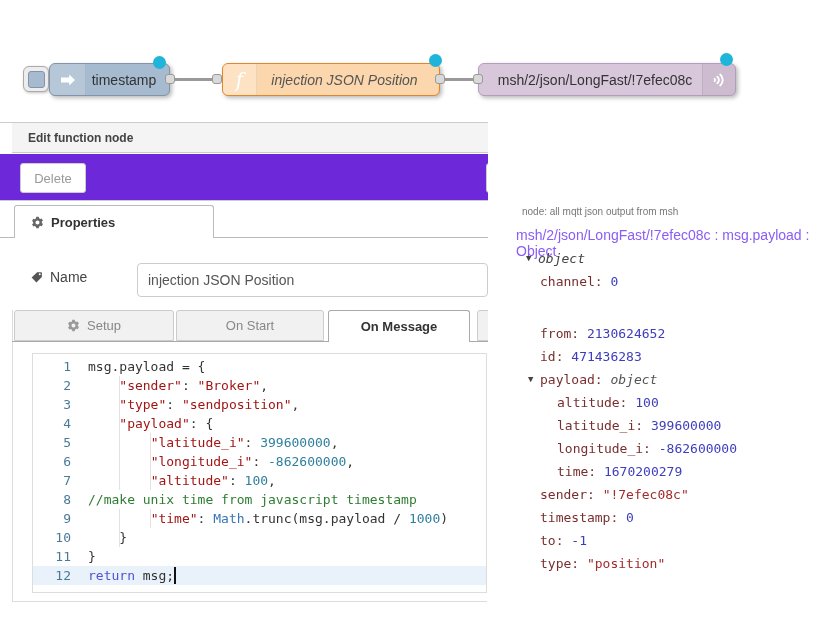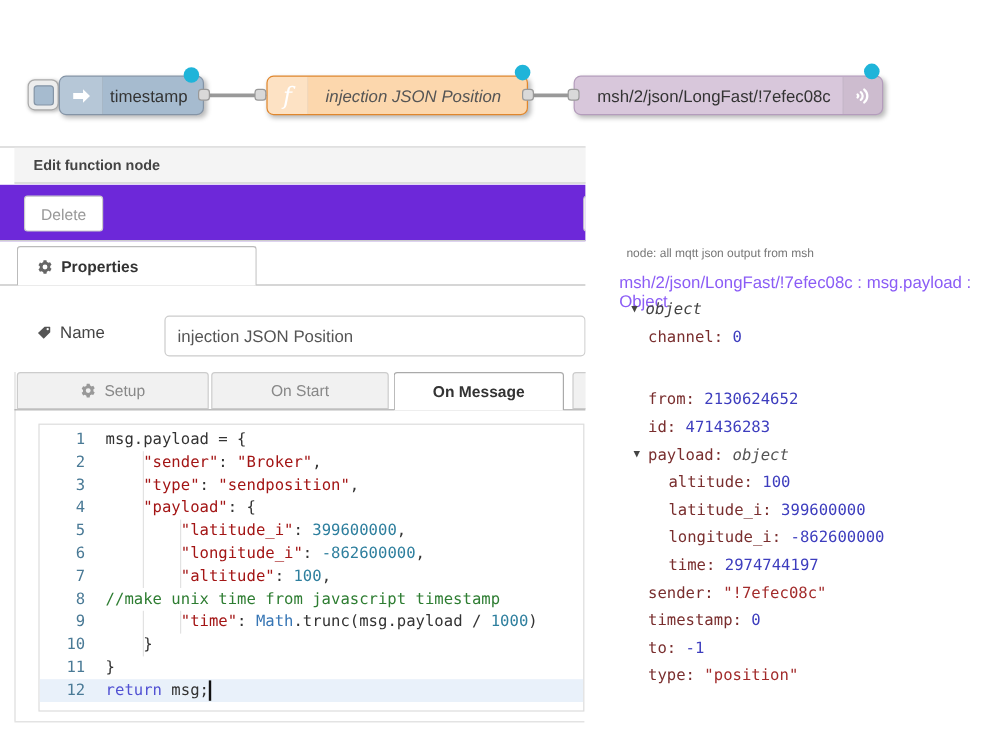--- a/index.html
+++ b/index.html
@@ -208,20 +208,20 @@
   <div class="abs" id="debug-meta2">msh/2/json/LongFast/!7efec08c : msg.payload : Object</div>
   <div class="abs" id="debug-tree">
       <div class="dbg-row" style="padding-left: 16px;"><span class="dbg-arrow" style="left: 4px;">▼</span><span class="dbg-root">object</span></div>
       <div class="dbg-row" style="padding-left: 18px;"><span class="dbg-key">channel: </span><span class="dbg-num">0</span></div>
       <div class="dbg-row" style="padding-left: 18px; margin-top: 29px;"><span class="dbg-key">from: </span><span class="dbg-num">2130624652</span></div>
       <div class="dbg-row" style="padding-left: 18px;"><span class="dbg-key">id: </span><span class="dbg-num">471436283</span></div>
       <div class="dbg-row" style="padding-left: 18px;"><span class="dbg-arrow" style="left: 6px;">▼</span><span class="dbg-key">payload: </span><span class="dbg-obj">object</span></div>
       <div class="dbg-row" style="padding-left: 35px;"><span class="dbg-key">altitude: </span><span class="dbg-num">100</span></div>
       <div class="dbg-row" style="padding-left: 35px;"><span class="dbg-key">latitude_i: </span><span class="dbg-num">399600000</span></div>
       <div class="dbg-row" style="padding-left: 35px;"><span class="dbg-key">longitude_i: </span><span class="dbg-num">-862600000</span></div>
-      <div class="dbg-row" style="padding-left: 35px;"><span class="dbg-key">time: </span><span class="dbg-num">2974744197</span></div>
+      <div class="dbg-row" style="padding-left: 35px;"><span class="dbg-key">time: </span><span class="dbg-num">1670200279</span></div>
       <div class="dbg-row" style="padding-left: 18px;"><span class="dbg-key">sender: </span><span class="dbg-str">"!7efec08c"</span></div>
       <div class="dbg-row" style="padding-left: 18px;"><span class="dbg-key">timestamp: </span><span class="dbg-num">0</span></div>
       <div class="dbg-row" style="padding-left: 18px;"><span class="dbg-key">to: </span><span class="dbg-num">-1</span></div>
       <div class="dbg-row" style="padding-left: 18px;"><span class="dbg-key">type: </span><span class="dbg-str">"position"</span></div>
     </div>
 
 </div>
 
 </body></html>

